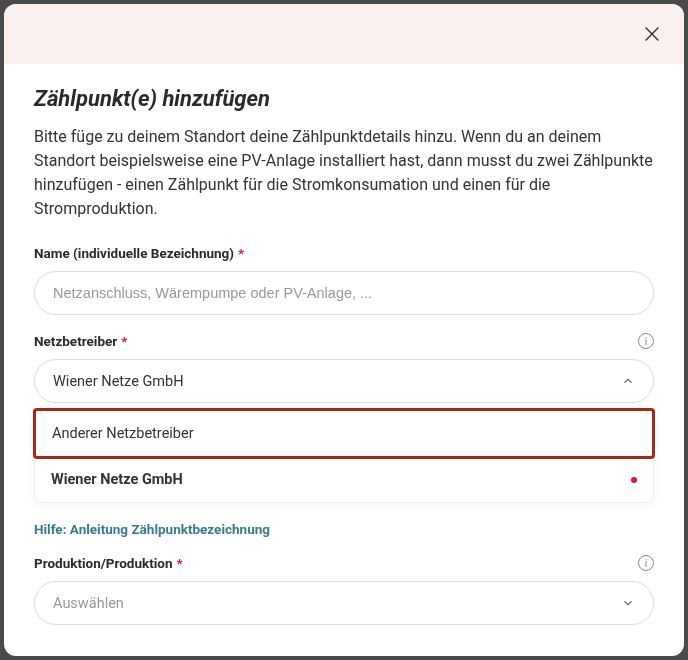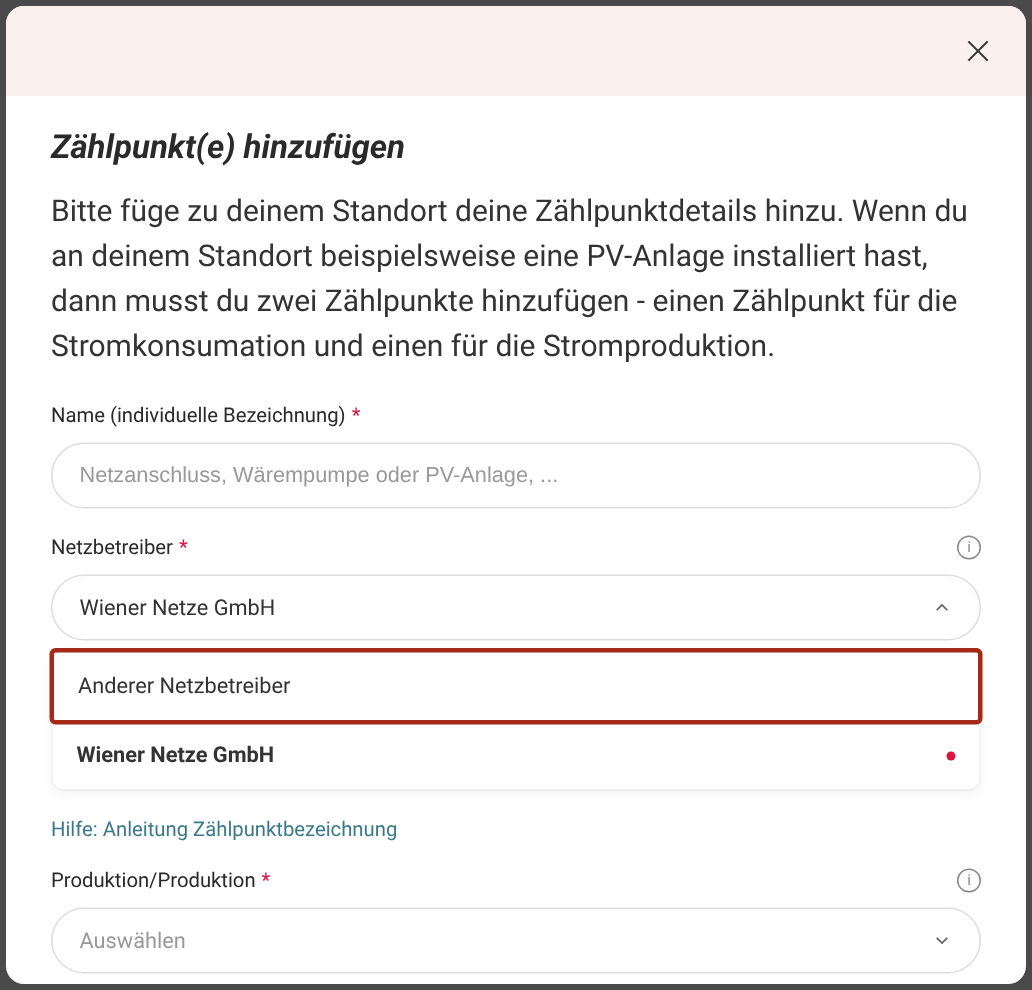--- a/index.html
+++ b/index.html
@@ -52,32 +52,32 @@
       overflow: hidden;
     }
     .title {
       font-size: 22px;
       font-weight: 700;
       color: #2a2a2a;
       margin-bottom: 14px;
       font-style: italic;
     }
     .description {
-      font-size: 20px;
+      font-size: 16px;
       color: #333;
       line-height: 1.5;
       margin-bottom: 24px;
     }
     .field-group {
       margin-bottom: 18px;
       position: relative;
     }
     .field-label {
       font-size: 13.5px;
-      font-weight: 400;
+      font-weight: 700;
       color: #2a2a2a;
       margin-bottom: 10px;
       display: flex;
       align-items: flex-end;
     }
     .required {
       color: #d14;
       margin-left: 4px;
     }
     .info-icon {
@@ -157,21 +157,21 @@
     }
     .selected-dot {
       width: 6px;
       height: 6px;
       background: #d14;
       border-radius: 50%;
     }
     .help-link {
       font-size: 13.5px;
       color: #3a7a8a;
-      font-weight: 400;
+      font-weight: 700;
       cursor: pointer;
       margin-top: 18px;
       margin-bottom: 18px;
       display: block;
     }
     .modal-footer {
       padding: 14px 30px 18px 30px;
       background: #fff;
     }
     .submit-btn {

